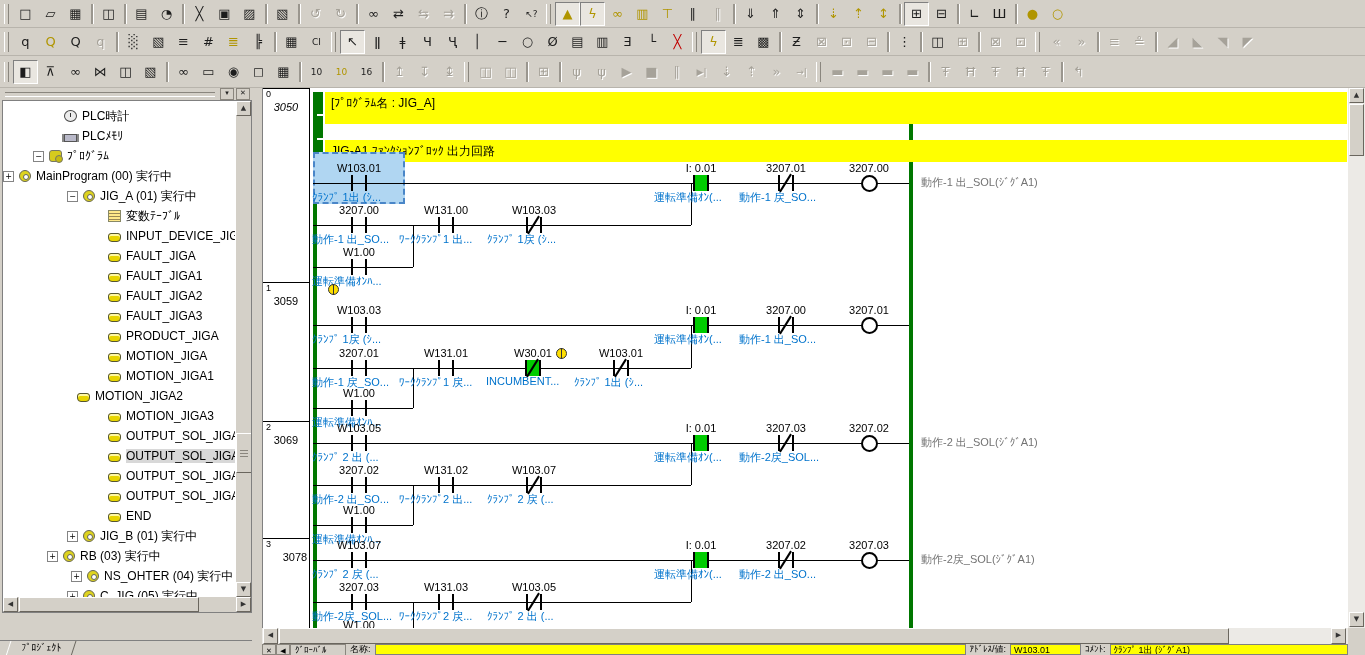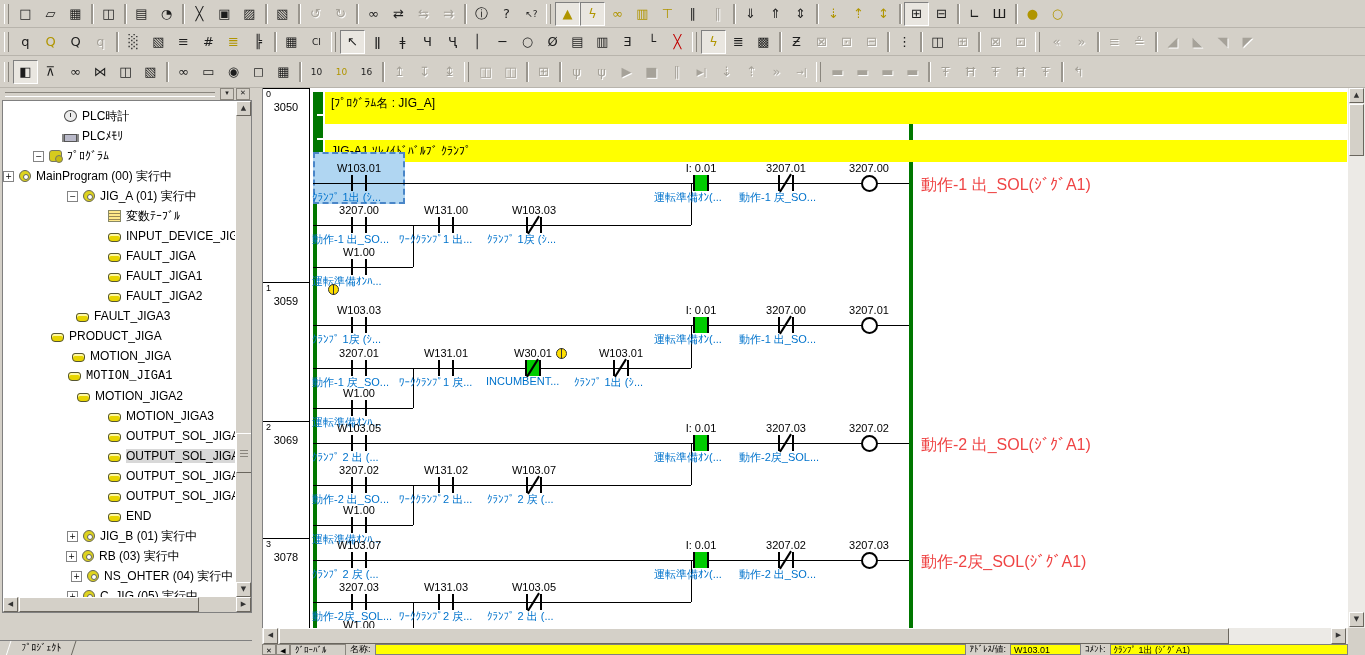--- a/index.html
+++ b/index.html
@@ -63,21 +63,21 @@
   .mnum{font-size:9px;color:#000}
   .mstep{font-size:11px;color:#000;text-align:center}
   .wire{background:#000}
   .vwire{background:#000}
   .cont{border-left:2px solid #000;border-right:2px solid #000;width:16px;height:16px}
   .cont.pw{background:#00cc00}
   .cont.nc::after{content:"";position:absolute;left:-5px;top:7px;width:21px;height:2px;background:#000;transform:rotate(-58deg)}
   .coil{width:17px;height:17px;border:2px solid #000;border-radius:50%;background:#fff}
   .addr{font-size:11px;color:#000;text-align:center;white-space:nowrap}
   .ccmt{font-size:11px;color:#0073cc;white-space:nowrap;overflow:hidden}
-  .outcmt{font-size:16px;color:#ef4444;white-space:nowrap}
+  .outcmt{font-size:11px;color:#737373;white-space:nowrap}
   .selbox{background:#b0d6f2;border:2px dashed #4a86c8}
   .lmark{width:11px;height:11px;border:1px solid #333;border-radius:50%;background:#ffdf00}
   .lmark::after{content:"";position:absolute;left:4px;top:-1px;width:1px;height:11px;background:#333}
   
   #lhscroll{position:absolute;left:262px;top:628px;width:1086px;height:16px;background:#eceae6}
   #lvscroll{position:absolute;left:1348px;top:88px;width:17px;height:540px;background:#eceae6}
   #lcorner{position:absolute;left:1348px;top:628px;width:17px;height:16px;background:#d4d0c8}
   
   #watchbar{position:absolute;left:262px;top:644px;width:1103px;height:11px;background:#d4d0c8;display:flex;align-items:stretch;font-size:9px;line-height:11px;overflow:hidden}
   .wb-btn{width:12px;text-align:center;border:1px solid #8a867e;background:#d4d0c8;font-size:7px;flex:0 0 auto}
@@ -517,33 +517,33 @@
         <div class="trow" style="padding-left: 60px;"><span class="ic ic-clock"></span><span class="tlabel">PLC時計</span></div>
         <div class="trow" style="padding-left: 60px;"><span class="ic ic-chip"></span><span class="tlabel">PLCﾒﾓﾘ</span></div>
         <div class="trow" style="padding-left: 30px;"><span class="exp">−</span><span class="ic ic-gears"></span><span class="tlabel">ﾌﾟﾛｸﾞﾗﾑ</span></div>
         <div class="trow" style=""><span class="exp">+</span><span class="ic ic-gear"></span><span class="tlabel">MainProgram (00) 実行中</span></div>
         <div class="trow" style="padding-left: 64px;"><span class="exp">−</span><span class="ic ic-gear"></span><span class="tlabel">JIG_A (01) 実行中</span></div>
         <div class="trow" style="padding-left: 104px;"><span class="ic ic-vartable"></span><span class="tlabel">変数ﾃｰﾌﾞﾙ</span></div>
         <div class="trow" style="padding-left: 104px;"><span class="ic ic-section"></span><span class="tlabel">INPUT_DEVICE_JIGA</span></div>
         <div class="trow" style="padding-left: 104px;"><span class="ic ic-section"></span><span class="tlabel">FAULT_JIGA</span></div>
         <div class="trow" style="padding-left: 104px;"><span class="ic ic-section"></span><span class="tlabel">FAULT_JIGA1</span></div>
         <div class="trow" style="padding-left: 104px;"><span class="ic ic-section"></span><span class="tlabel">FAULT_JIGA2</span></div>
-        <div class="trow" style="padding-left: 72px;"><span class="ic ic-section"></span><span class="tlabel">FAULT_JIGA3</span></div>
-        <div class="trow" style="padding-left: 47px;"><span class="ic ic-section"></span><span class="tlabel">PRODUCT_JIGA</span></div>
-        <div class="trow" style="padding-left: 68px;"><span class="ic ic-section"></span><span class="tlabel">MOTION_JIGA</span></div>
-        <div class="trow" style="padding-left: 64px; font-family: Liberation Mono, monospace;"><span class="ic ic-section"></span><span class="tlabel">MOTION_JIGA1</span></div>
+        <div class="trow" style="padding-left: 104px;"><span class="ic ic-section"></span><span class="tlabel">FAULT_JIGA3</span></div>
+        <div class="trow" style="padding-left: 104px;"><span class="ic ic-section"></span><span class="tlabel">PRODUCT_JIGA</span></div>
+        <div class="trow" style="padding-left: 104px;"><span class="ic ic-section"></span><span class="tlabel">MOTION_JIGA</span></div>
+        <div class="trow" style="padding-left: 104px;"><span class="ic ic-section"></span><span class="tlabel">MOTION_JIGA1</span></div>
         <div class="trow" style="padding-left: 73px;"><span class="ic ic-section"></span><span class="tlabel">MOTION_JIGA2</span></div>
         <div class="trow" style="padding-left: 104px;"><span class="ic ic-section"></span><span class="tlabel">MOTION_JIGA3</span></div>
         <div class="trow" style="padding-left: 104px;"><span class="ic ic-section"></span><span class="tlabel">OUTPUT_SOL_JIGA</span></div>
         <div class="trow" style="padding-left: 104px;"><span class="ic ic-section"></span><span class="tlabel tsel">OUTPUT_SOL_JIGA1</span></div>
         <div class="trow" style="padding-left: 104px;"><span class="ic ic-section"></span><span class="tlabel">OUTPUT_SOL_JIGA2</span></div>
         <div class="trow" style="padding-left: 104px;"><span class="ic ic-section"></span><span class="tlabel">OUTPUT_SOL_JIGA3</span></div>
         <div class="trow" style="padding-left: 104px;"><span class="ic ic-section"></span><span class="tlabel">END</span></div>
         <div class="trow" style="padding-left: 64px;"><span class="exp">+</span><span class="ic ic-gear"></span><span class="tlabel">JIG_B (01) 実行中</span></div>
-        <div class="trow" style="padding-left: 63px;"><span class="exp">+</span><span class="ic ic-gear"></span><span class="tlabel">RB (03) 実行中</span></div>
+        <div class="trow" style="padding-left: 44px;"><span class="exp">+</span><span class="ic ic-gear"></span><span class="tlabel">RB (03) 実行中</span></div>
         <div class="trow" style="padding-left: 68px;"><span class="exp">+</span><span class="ic ic-gear"></span><span class="tlabel">NS_OHTER (04) 実行中</span></div>
         <div class="trow" style="padding-left: 64px;"><span class="exp">+</span><span class="ic ic-gear"></span><span class="tlabel">C_JIG (05) 実行中</span></div>
         <div class="trow" style="padding-left: 64px;"><span class="ic ic-fb"></span><span class="tlabel">ﾌｧﾝｸｼｮﾝﾌﾞﾛｯｸ</span></div>
       </div>
 
     <div class="sb" style="left:233px;top:0;width:16px;height:496px">
       <div class="sb-btn" style="left:0;top:0">▲</div>
       <div class="sb-thumb" style="left:0;top:332px;width:16px;height:40px">
           <div class="grip"></div>
         </div>
@@ -562,25 +562,25 @@
 </div>
 <div id="splitter"></div>
 
 <div id="ladder">
     <div class="bus" style="left: 50px; top: 4px; width: 4px; height: 536px;"></div>
     <div class="bus" style="left: 646px; top: 4px; width: 4px; height: 536px;"></div>
     <div class="hgreen" style="left: 50px; top: 4px; width: 10px; height: 22px;"></div>
     <div class="hyellow" style="left: 62px; top: 4px; width: 1022px; height: 32px;">[ﾌﾟﾛｸﾞﾗﾑ名 : JIG_A]</div>
     <div class="hgreen" style="left: 50px; top: 28px; width: 10px; height: 22px;"></div>
     <div class="hgreen" style="left: 50px; top: 52px; width: 10px; height: 22px;"></div>
-    <div class="hyellow" style="left: 62px; top: 52px; width: 1022px; height: 22px;">JIG-A1 ｿﾚﾉｲﾄﾞﾊﾞﾙﾌﾞ ｸﾗﾝﾌﾟ</div>
+    <div class="hyellow" style="left: 62px; top: 52px; width: 1022px; height: 22px;">JIG-A1 ﾌｧﾝｸｼｮﾝﾌﾞﾛｯｸ 出力回路</div>
     <div class="margin" style="left: 0px; top: 0px; width: 47px; height: 540px;"></div>
     <div class="mline" style="left: 0px; top: 0px; width: 47px; height: 1px;"></div>
     <div class="mnum" style="left: 3px; top: 1px; width: 20px; height: 10px;">0</div>
-    <div class="mstep" style="left: 2px; top: 13px; width: 42px; height: 12px;">3050</div>
+    <div class="mstep" style="left: 2px; top: 13px; width: 42px; height: 12px; font-style: italic;">3050</div>
     <div class="vwire" style="left: 428px; top: 95px; width: 1px; height: 42px;"></div>
     <div class="vwire" style="left: 150px; top: 137px; width: 1px; height: 42px;"></div>
     <div class="selbox" style="left: 50px; top: 64px; width: 92px; height: 52px;"></div>
     <div class="wire" style="left: 50px; top: 95px; width: 596px; height: 1px;"></div>
     <div class="addr" style="left: 51px; top: 74px; width: 90px; height: 13px;">W103.01</div>
     <div class="cont no" style="left: 88px; top: 87px; width: 16px; height: 16px;"></div>
     <div class="ccmt" style="left: 49px; top: 102px; width: 94px; height: 14px;">ｸﾗﾝﾌﾟ 1出 (ｼ...</div>
     <div class="addr" style="left: 393px; top: 74px; width: 90px; height: 13px;">I: 0.01</div>
     <div class="cont no pw" style="left: 430px; top: 87px; width: 16px; height: 16px;"></div>
     <div class="ccmt" style="left: 391px; top: 102px; width: 94px; height: 14px;">運転準備ｵﾝ(...</div>
@@ -667,21 +667,21 @@
     <div class="ccmt" style="left: 136px; top: 404px; width: 94px; height: 14px;">ﾜｰｸｸﾗﾝﾌﾟ2 出...</div>
     <div class="addr" style="left: 226px; top: 376px; width: 90px; height: 13px;">W103.07</div>
     <div class="cont nc" style="left: 263px; top: 389px; width: 16px; height: 16px;"></div>
     <div class="ccmt" style="left: 224px; top: 404px; width: 94px; height: 14px;">ｸﾗﾝﾌﾟ 2 戻 (...</div>
     <div class="wire" style="left: 50px; top: 437px; width: 100px; height: 1px;"></div>
     <div class="addr" style="left: 51px; top: 416px; width: 90px; height: 13px;">W1.00</div>
     <div class="cont no" style="left: 88px; top: 429px; width: 16px; height: 16px;"></div>
     <div class="ccmt" style="left: 49px; top: 444px; width: 94px; height: 14px;">運転準備ｵﾝﾊ...</div>
     <div class="mline" style="left: 0px; top: 450px; width: 47px; height: 1px;"></div>
     <div class="mnum" style="left: 3px; top: 451px; width: 20px; height: 10px;">3</div>
-    <div class="mstep" style="left: 2px; top: 463px; width: 42px; height: 12px;">3078</div>
+    <div class="mstep" style="left: 11px; top: 463px; width: 42px; height: 12px;">3078</div>
     <div class="vwire" style="left: 428px; top: 472px; width: 1px; height: 42px;"></div>
     <div class="vwire" style="left: 150px; top: 514px; width: 1px; height: 26px;"></div>
     <div class="wire" style="left: 50px; top: 472px; width: 596px; height: 1px;"></div>
     <div class="addr" style="left: 51px; top: 451px; width: 90px; height: 13px;">W103.07</div>
     <div class="cont no" style="left: 88px; top: 464px; width: 16px; height: 16px;"></div>
     <div class="ccmt" style="left: 49px; top: 479px; width: 94px; height: 14px;">ｸﾗﾝﾌﾟ 2 戻 (...</div>
     <div class="addr" style="left: 393px; top: 451px; width: 90px; height: 13px;">I: 0.01</div>
     <div class="cont no pw" style="left: 430px; top: 464px; width: 16px; height: 16px;"></div>
     <div class="ccmt" style="left: 391px; top: 479px; width: 94px; height: 14px;">運転準備ｵﾝ(...</div>
     <div class="addr" style="left: 478px; top: 451px; width: 90px; height: 13px;">3207.02</div>

